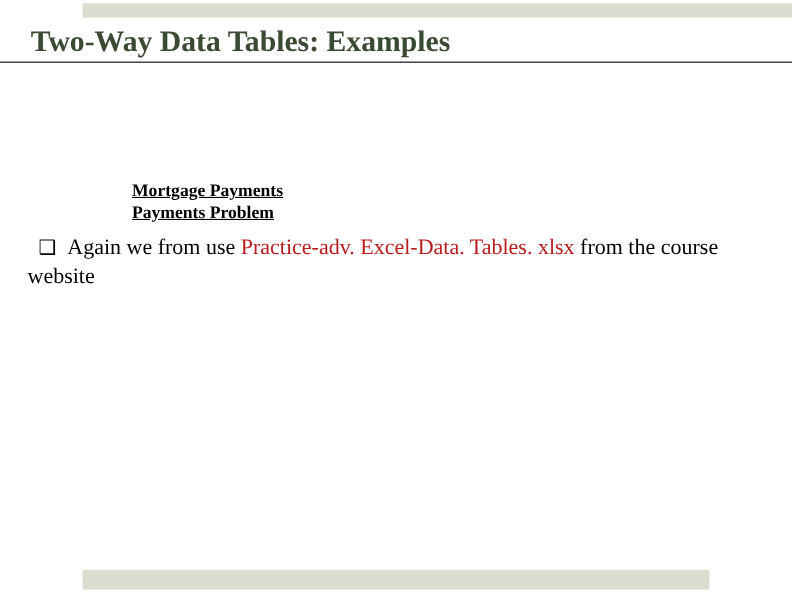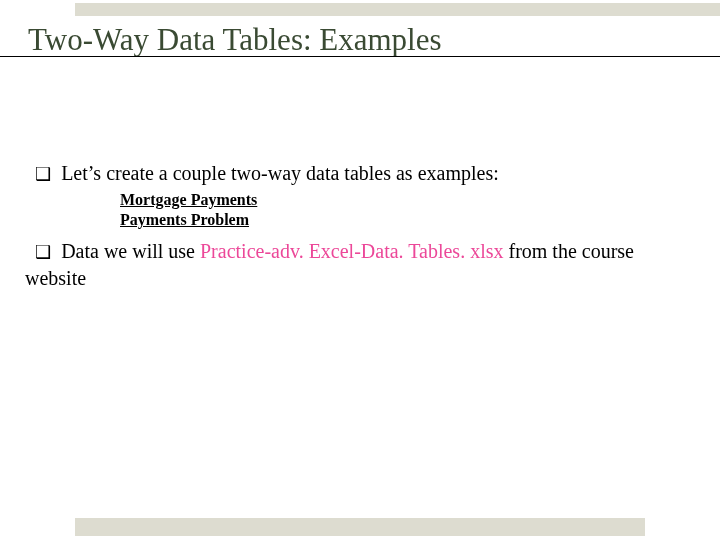--- a/index.html
+++ b/index.html
@@ -22,22 +22,22 @@
     top: 3px;
     left: 75px;
     right: 0;
     height: 13px;
     background: #dddcd0;
   }
   .title {
     position: absolute;
     top: 22px;
     left: 28px;
-    font-size: 31px;
-    font-weight: 400;
+    font-size: 27px;
+    font-weight: 700;
     color: #3a4a33;
   }
   .title-underline {
     position: absolute;
     top: 56px;
     left: 0;
     right: 0;
     height: 1px;
     background: #000;
   }
@@ -63,21 +63,21 @@
   .sub-list {
     margin: 4px 0 8px 95px;
   }
   .sub-item {
     font-size: 16px;
     font-weight: bold;
     line-height: 1.25;
     text-decoration: underline;
   }
   .accent {
-    color: #ec4899;
+    color: #b91c1c;
   }
   .bottom-bar {
     position: absolute;
     bottom: 4px;
     left: 75px;
     width: 570px;
     height: 18px;
     background: #dddcd0;
   }
 </style>
@@ -86,30 +86,27 @@
 
 <div class="slide">
 
   <div class="top-bar"></div>
 
   <div class="title">Two-Way Data Tables: Examples</div>
   <div class="title-underline"></div>
 
   <div class="content">
 
-    <div class="bullet-line">
-      <span class="bullet-box">❑</span><span>Let’s create a couple two-way data tables as examples:</span>
-    </div>
 
     <div class="sub-list">
       <div class="sub-item">Mortgage Payments</div>
       <div class="sub-item">Payments Problem</div>
     </div>
 
     <div class="bullet-line">
-      <span class="bullet-box">❑</span><span>Data we will use </span><span class="accent">Practice-adv. Excel-Data. Tables. xlsx</span><span> from the course website</span>
+      <span class="bullet-box">❑</span><span>Again we from use </span><span class="accent">Practice-adv. Excel-Data. Tables. xlsx</span><span> from the course website</span>
     </div>
 
   </div>
 
   <div class="bottom-bar"></div>
 
 </div>
 
 </body></html>

